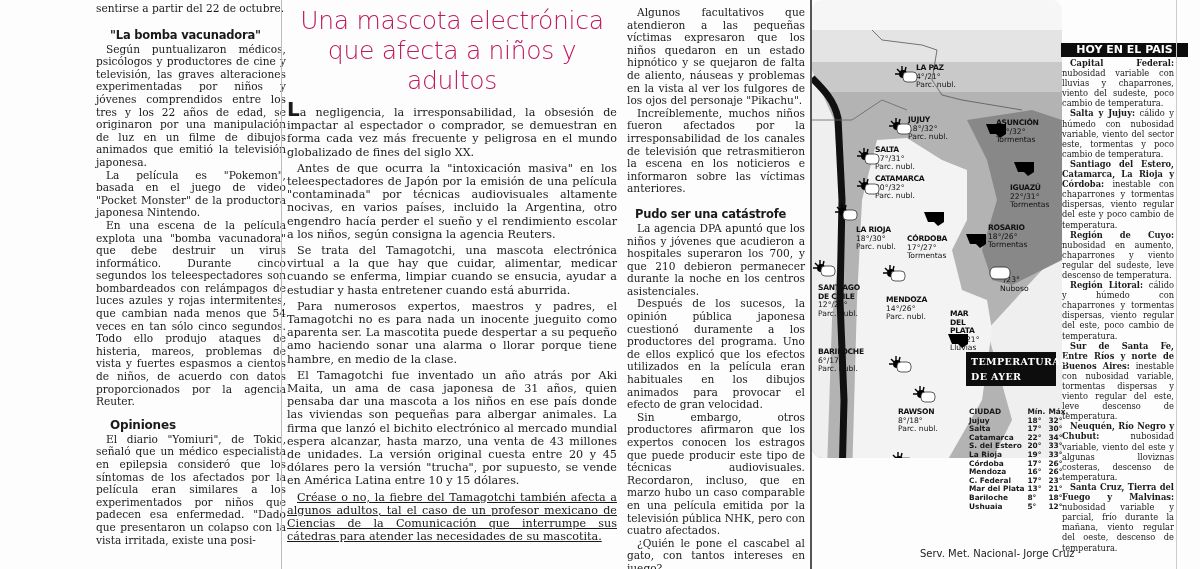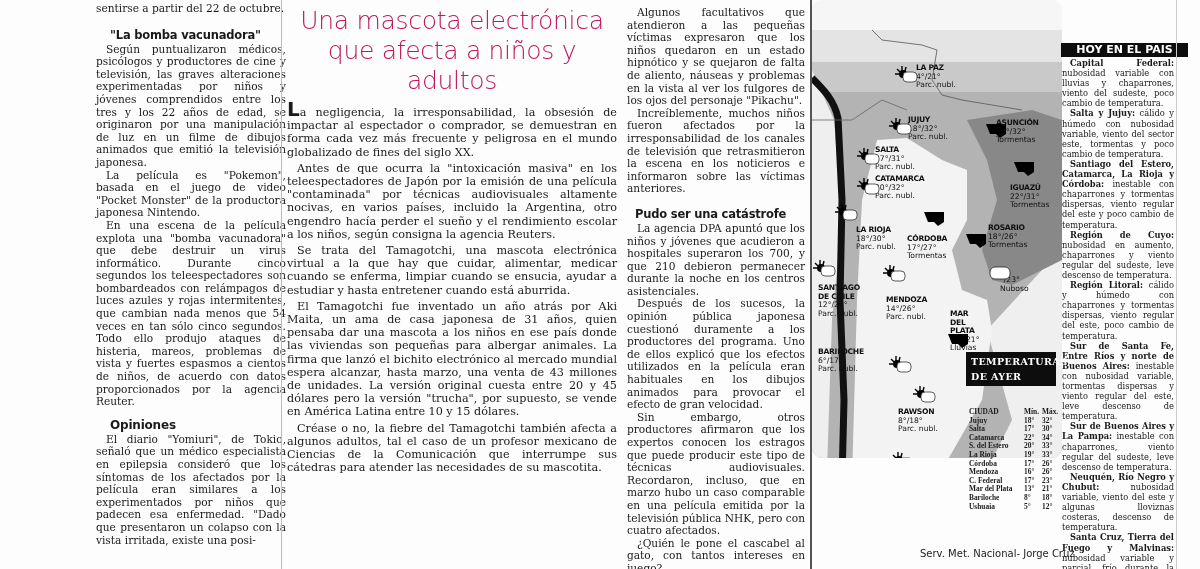--- a/index.html
+++ b/index.html
@@ -15,21 +15,21 @@
   .dropcap{font-family:"DejaVu Sans","Liberation Sans",sans-serif;font-weight:bold;font-size:20px;line-height:14px;}
   .rule{position:absolute;top:0;width:1px;background:#777;}
   
   .map{position:absolute;left:812px;top:0;width:250px;height:458px;background:#f4f4f4;overflow:hidden;border-radius:11px;}
   .band{position:absolute;left:0;width:250px;}
   .city{position:absolute;font-family:"DejaVu Sans","Liberation Sans",sans-serif;font-size:7.6px;line-height:8.6px;color:#111;}
   .city .nm{font-weight:bold;text-transform:uppercase;letter-spacing:-0.3px;}
   .wx{position:absolute;width:24px;height:20px;}
   .badge{position:absolute;background:#0d0d0d;color:#fff;font-family:"DejaVu Sans","Liberation Sans",sans-serif;font-weight:bold;}
   .temps{position:absolute;left:969px;top:408px;font-family:"DejaVu Sans","Liberation Sans",sans-serif;font-size:7.4px;line-height:8.6px;font-weight:bold;}
-  .temps table{border-collapse:collapse;font-family:Liberation Serif, serif;}
+  .temps table{border-collapse:collapse;}
   .temps td{padding:0 3px 0 0;white-space:nowrap;}
   .forecast{position:absolute;left:1062px;top:58px;width:112px;font-size:8.3px;line-height:10.1px;text-align:justify;font-family:"DejaVu Serif","Liberation Serif",serif;}
   .forecast p{margin:0;text-indent:8px;}
   .forecast b{font-weight:bold;}
   .credit{position:absolute;left:920px;top:548px;font-family:"DejaVu Sans","Liberation Sans",sans-serif;font-size:10px;color:#222;}
 </style>
 </head>
 <body>
 
 <div class="col colL">
@@ -52,22 +52,23 @@
 
 <div class="col colM">
   <div class="headline">
     <div>Una mascota electrónica</div>
     <div>que afecta a niños y adultos</div>
   </div>
   <div class="body-text" style="font-size:11.2px;line-height:13.2px;">
     <p style="text-indent:0;"><span class="dropcap">L</span><span>a negligencia, la irresponsabilidad, la obsesión de impactar al espectador o comprador, se demuestran en forma cada vez más frecuente y peligrosa en el mundo globalizado de fines del siglo XX.</span></p>
     <p style="margin-top:3px;">Antes de que ocurra la "intoxicación masiva" en los teleespectadores de Japón por la emisión de una película "contaminada" por técnicas audiovisuales altamente nocivas, en varios países, incluido la Argentina, otro engendro hacía perder el sueño y el rendimiento escolar a los niños, según consigna la agencia Reuters.</p>
     <p style="margin-top:3px;">Se trata del Tamagotchi, una mascota electrónica virtual a la que hay que cuidar, alimentar, medicar cuando se enferma, limpiar cuando se ensucia, ayudar a estudiar y hasta entretener cuando está aburrida.</p>
+    <p style="margin-top:3px;">Para numerosos expertos, maestros y padres, el Tamagotchi no es para nada un inocente jueguito como aparenta ser. La mascotita puede despertar a su pequeño amo haciendo sonar una alarma o llorar porque tiene hambre, en medio de la clase.</p>
     <p style="margin-top:3px;">El Tamagotchi fue inventado un año atrás por Aki Maita, un ama de casa japonesa de 31 años, quien pensaba dar una mascota a los niños en ese país donde las viviendas son pequeñas para albergar animales. La firma que lanzó el bichito electrónico al mercado mundial espera alcanzar, hasta marzo, una venta de 43 millones de unidades. La versión original cuesta entre 20 y 45 dólares pero la versión "trucha", por supuesto, se vende en América Latina entre 10 y 15 dólares.</p>
-    <p style="margin-top:3px;">Créase o no, la fiebre del Tamagotchi también afecta a algunos adultos, tal el caso de un profesor mexicano de Ciencias de la Comunicación que interrumpe sus cátedras para atender las necesidades de su mascotita.</p>
+    <p style="margin-top:3px;text-decoration:underline;">Créase o no, la fiebre del Tamagotchi también afecta a algunos adultos, tal el caso de un profesor mexicano de Ciencias de la Comunicación que interrumpe sus cátedras para atender las necesidades de su mascotita.</p>
   </div>
 </div>
 
 <div class="col colR">
   <div class="body-text" style="margin-top:6px;">
     <p>Algunos facultativos que atendieron a las pequeñas víctimas expresaron que los niños quedaron en un estado hipnótico y se quejaron de falta de aliento, náuseas y problemas en la vista al ver los fulgores de los ojos del personaje "Pikachu".</p>
     <p>Increíblemente, muchos niños fueron afectados por la irresponsabilidad de los canales de televisión que retrasmitieron la escena en los noticieros e informaron sobre las víctimas anteriores.</p>
   </div>
   <div class="sub" style="margin:12px 0 1px 8px;">Pudo ser una catástrofe</div>
   <div class="body-text">
@@ -320,21 +321,20 @@
 
 <div class="badge" style="left:1061px;top:43px;width:127px;height:14px;font-size:11px;line-height:14px;text-align:center;">HOY EN EL PAIS</div>
 
 <div class="forecast">
   <p><b>Capital Federal:</b><span> nubosidad variable con lluvias y chaparrones, viento del sudeste, poco cambio de temperatura.</span></p>
   <p><b>Salta y Jujuy:</b><span> cálido y húmedo con nubosidad variable, viento del sector este, tormentas y poco cambio de temperatura.</span></p>
   <p><b>Santiago del Estero, Catamarca, La Rioja y Córdoba:</b><span> inestable con chaparrones y tormentas dispersas, viento regular del este y poco cambio de temperatura.</span></p>
   <p><b>Región de Cuyo:</b><span> nubosidad en aumento, chaparrones y viento regular del sudeste, leve descenso de temperatura.</span></p>
   <p><b>Región Litoral:</b><span> cálido y húmedo con chaparrones y tormentas dispersas, viento regular del este, poco cambio de temperatura.</span></p>
   <p><b>Sur de Santa Fe, Entre Ríos y norte de Buenos Aires:</b><span> inestable con nubosidad variable, tormentas dispersas y viento regular del este, leve descenso de temperatura.</span></p>
-  <p><b>Sur de Buenos Aires y La Pampa:</b><span> inestable con chaparrones, viento regular del sudeste, leve descenso de temperatura.</span></p>
   <p><b>Neuquén, Río Negro y Chubut:</b><span> nubosidad variable, viento del este y algunas lloviznas costeras, descenso de temperatura.</span></p>
   <p><b>Santa Cruz, Tierra del Fuego y Malvinas:</b><span> nubosidad variable y parcial, frío durante la mañana, viento regular del oeste, descenso de temperatura.</span></p>
 </div>
 
 <div class="badge" style="left:966px;top:352px;width:90px;height:34px;font-size:9.5px;line-height:15px;padding:2px 0 0 5px;box-sizing:border-box;font-family:'DejaVu Serif','Liberation Serif',serif;letter-spacing:0.4px;">
   <div>TEMPERATURAS</div>
   <div>DE AYER</div>
 </div>
 <div class="temps">
   <table>

